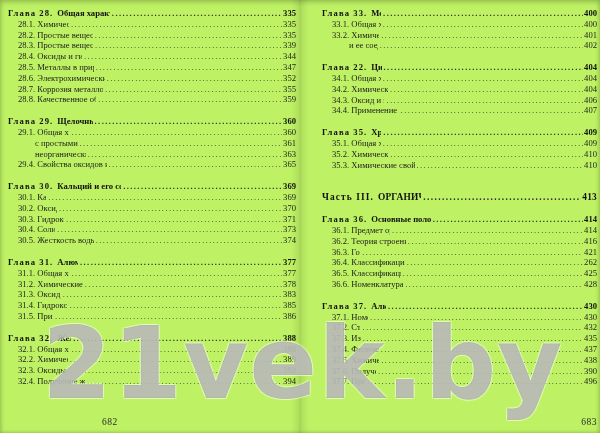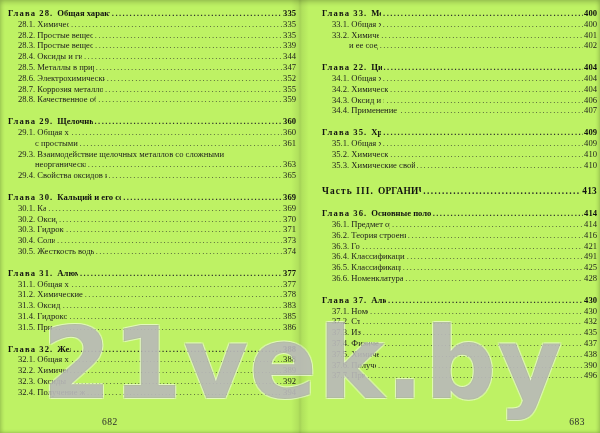--- a/index.html
+++ b/index.html
@@ -21,21 +21,21 @@
   .page-right { left:300px; padding:8px 3px 0 22px; }
   .gutter {
     position:absolute; left:291px; top:0; width:18px; height:433px;
     background:linear-gradient(90deg, rgba(0,0,0,0) 0%, rgba(0,0,0,0.07) 40%,
                rgba(0,0,0,0.13) 50%, rgba(0,0,0,0.07) 62%, rgba(0,0,0,0) 100%);
     pointer-events:none;
   }
   .content { width:100%; }
   .section { margin-top:11px; }
   .content > .section:first-child { margin-top:0; }
-  .section.part { margin-top:16px; margin-bottom:3px; }
+  .section.part { margin-top:22px; margin-bottom:3px; }
   .row {
     display:flex; align-items:baseline;
     font-size:8.6px; line-height:10.8px; color:#1c1c1c;
     overflow:hidden; white-space:nowrap;
   }
   .row.head { font-weight:700; color:#111; }
   .section.part .row { font-weight:700; font-size:9.4px; letter-spacing:0.2px; }
   .lbl { flex:0 0 auto; letter-spacing:1.1px; margin-right:4px; }
   .ttl { flex:0 1 auto; overflow:hidden; }
   .leader { flex:1 1 auto; overflow:hidden; white-space:nowrap; padding:0 2px 0 2px; }
@@ -44,21 +44,21 @@
     letter-spacing:1.4px; color:#2b2b2b;
   }
   .pg { flex:0 0 auto; margin-left:1px; }
   .row.entry { padding-left:10px; }
   .row.cont  { padding-left:27px; }
   .folio {
     position:absolute; bottom:6px; font-size:9.5px; color:#2a2a2a;
     letter-spacing:0.5px;
   }
   .folio-left  { left:80px;padding-left:22px; }
-  .folio-right { right:15px; }
+  .folio-right { right:3px; }
   .watermark {
     position:absolute; left:42px; top:314px; z-index:10;
     font-family:"DejaVu Sans","Liberation Sans",sans-serif;
     font-weight:700; font-size:100px; line-height:1;
     color:rgba(128,128,128,0.50); letter-spacing:1px;
     text-shadow:-1px -1px 0 rgba(255,255,255,0.35), 1px -1px 0 rgba(255,255,255,0.35),
                 -1px 1px 0 rgba(255,255,255,0.35), 1px 1px 0 rgba(255,255,255,0.35);
     pointer-events:none; white-space:nowrap;
   }
 </style>
@@ -127,23 +127,20 @@
           <div class="row entry">
             <span class="ttl">29.1. Общая характеристика</span>
             <span class="leader"></span>
             <span class="pg">360</span>
           </div>
           <div class="row entry cont">
             <span class="ttl">с простыми веществами</span>
             <span class="leader"></span>
             <span class="pg">361</span>
           </div>
-          <div class="row entry line1">
-            <span class="ttl">29.3. Взаимодействие щелочных металлов со сложными</span>
-          </div>
           <div class="row entry cont">
             <span class="ttl">неорганическими веществами</span>
             <span class="leader"></span>
             <span class="pg">363</span>
           </div>
           <div class="row entry">
             <span class="ttl">29.4. Свойства оксидов и гидроксидов щелочных металлов</span>
             <span class="leader"></span>
             <span class="pg">365</span>
           </div>
@@ -348,21 +345,21 @@
             <span class="pg">416</span>
           </div>
           <div class="row entry">
             <span class="ttl">36.3. Гомологи</span>
             <span class="leader"></span>
             <span class="pg">421</span>
           </div>
           <div class="row entry">
             <span class="ttl">36.4. Классификация органических соединений</span>
             <span class="leader"></span>
-            <span class="pg">491</span>
+            <span class="pg">262</span>
           </div>
           <div class="row entry">
             <span class="ttl">36.5. Классификация органических реакций</span>
             <span class="leader"></span>
             <span class="pg">425</span>
           </div>
           <div class="row entry">
             <span class="ttl">36.6. Номенклатура органических соединений</span>
             <span class="leader"></span>
             <span class="pg">428</span>

